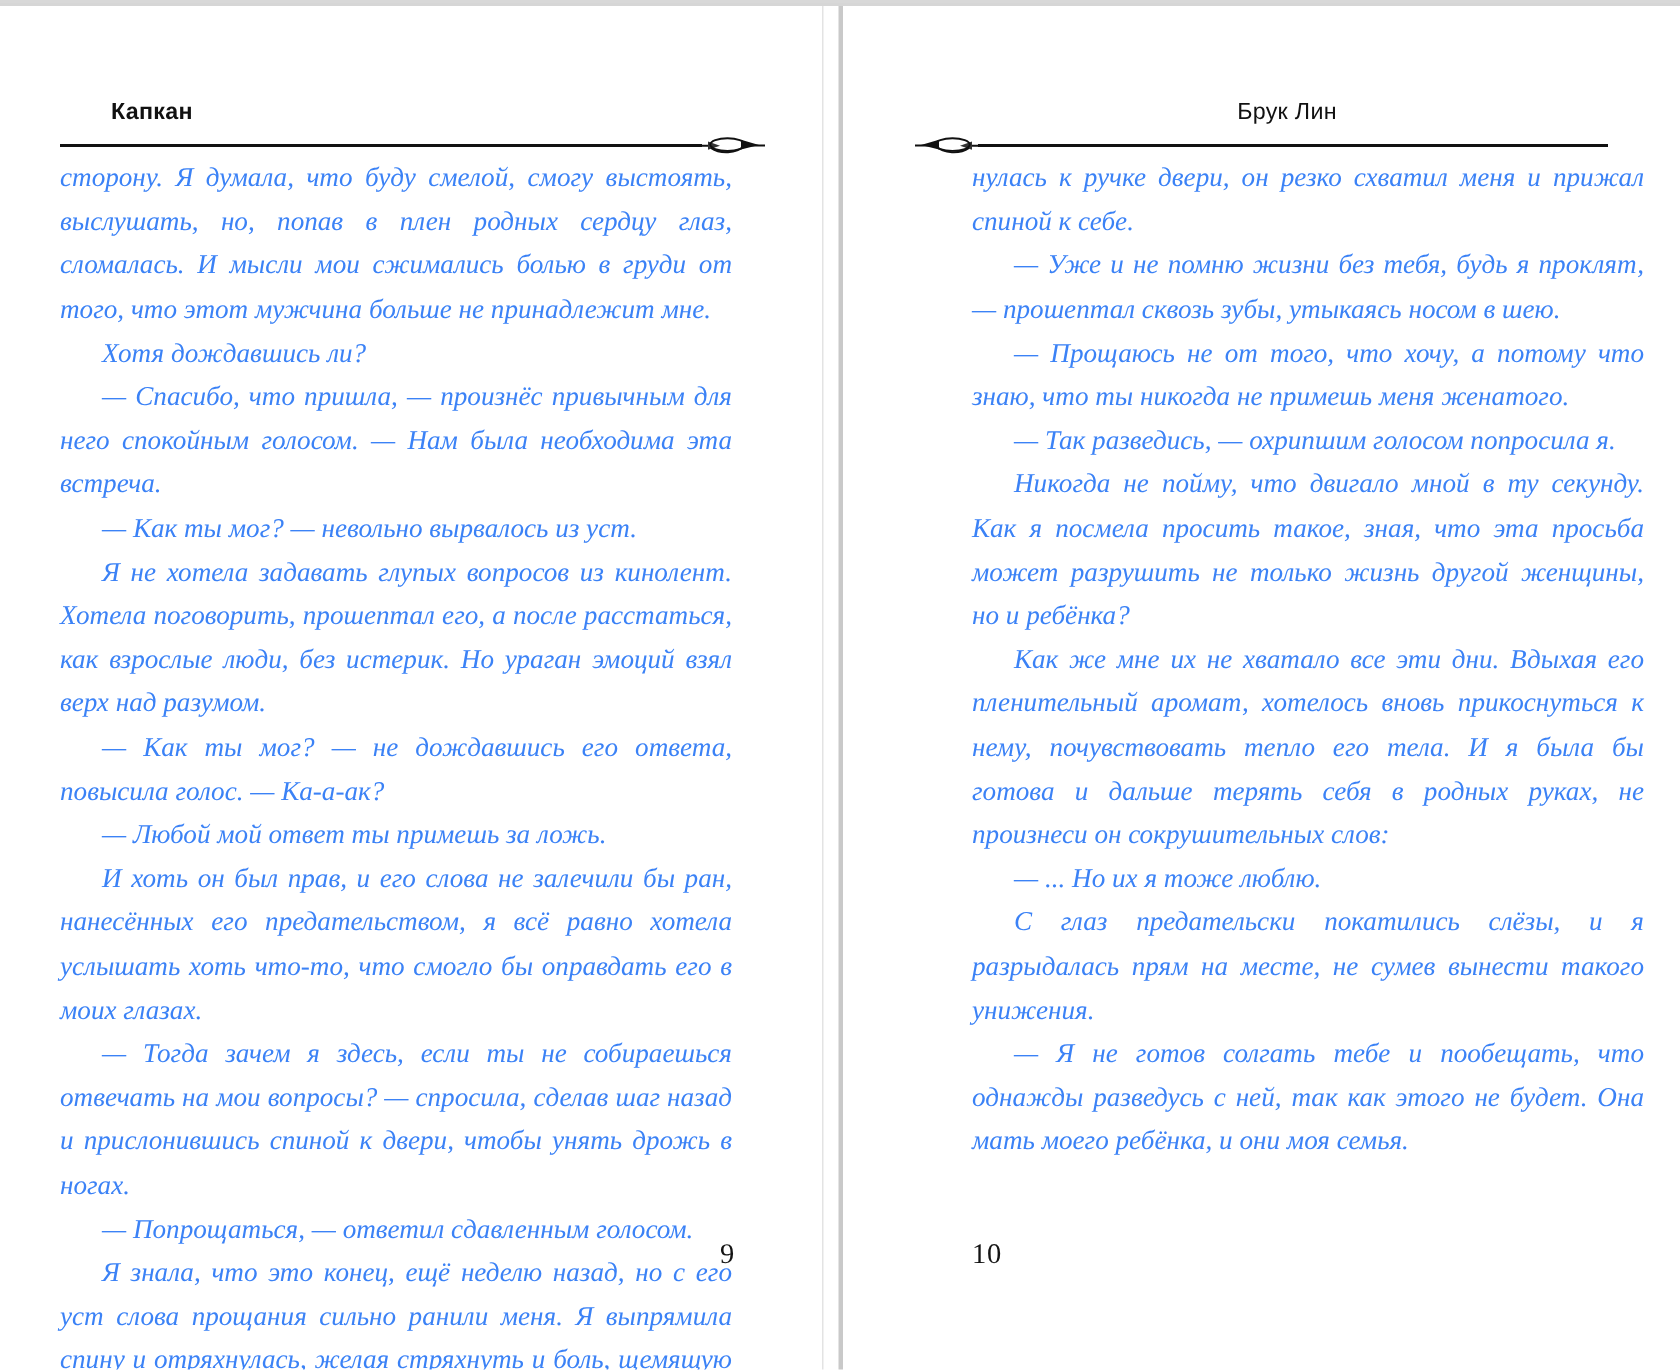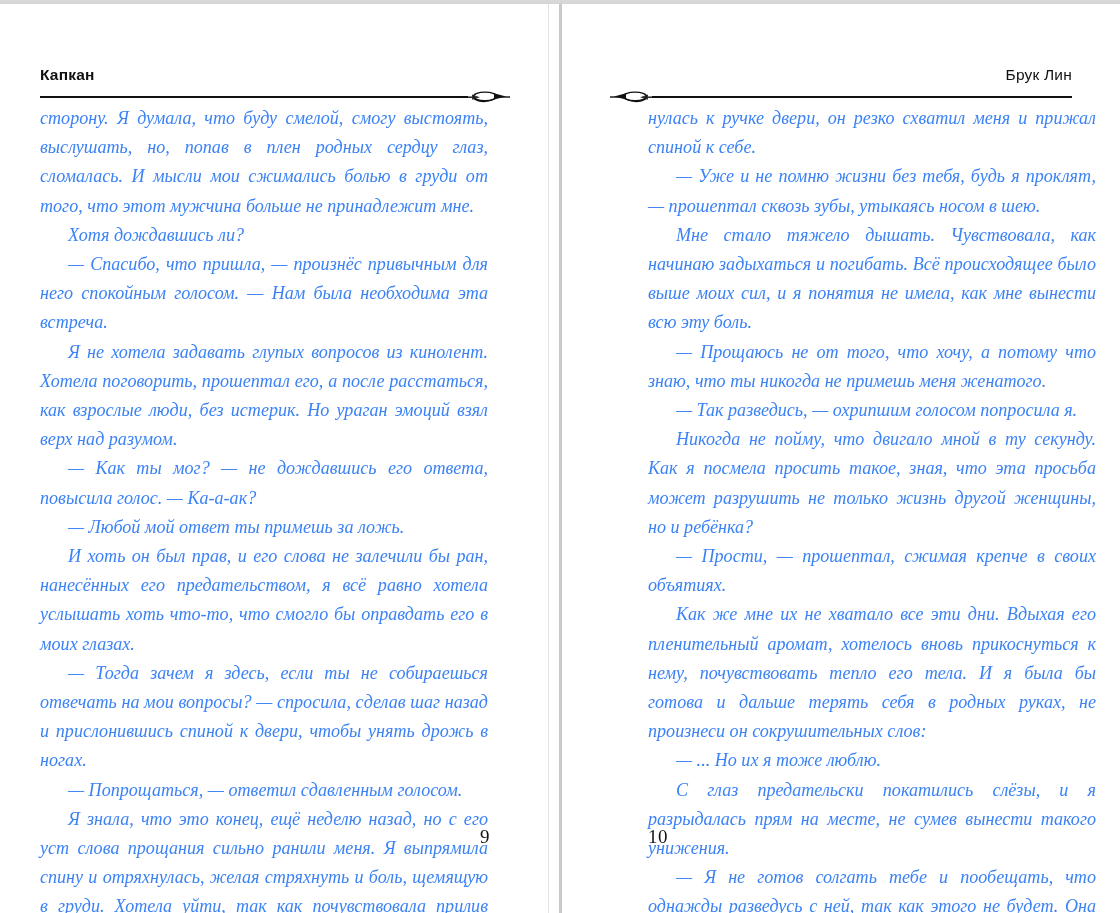--- a/index.html
+++ b/index.html
@@ -59,23 +59,24 @@
   .page.left .runhead  { left: 40px; right: 38px; top: 62px; }
   .page.right .runhead { left: 48px; right: 48px; top: 62px; }
 
   .runhead-text {
     font-family: "Liberation Sans", "DejaVu Sans", sans-serif;
     font-size: 15.5px;
     line-height: 18px;
     color: #111111;
     letter-spacing: 0.2px;
     white-space: nowrap;
+    margin-left: 34px;
   }
   .page.left .runhead-text  { text-align: left;  font-weight: 700; }
-  .page.right .runhead-text { text-align: right; font-weight: 400; }
+  .page.right .runhead-text { text-align: center; font-weight: 400; }
 
   .rule-wrap {
     position: relative;
     margin-top: 5px;
     height: 14px;
   }
   .rule-line {
     position: absolute;
     top: 7px;
     height: 1.6px;
@@ -156,20 +157,21 @@
             <path d="M14 6.4 L22 9.2 L14 11.8 Z" fill="#111" opacity="0.85"></path>
           </svg>
         </div>
       </div>
     </div>
 
     <div class="body-col">
       <p class="cont">сторону. Я думала, что буду смелой, смогу выстоять, выслушать, но, попав в плен родных сердцу глаз, сломалась. И мысли мои сжимались болью в груди от того, что этот мужчина больше не принадлежит мне.</p>
       <p class="indent">Хотя дождавшись ли?</p>
       <p class="indent">— Спасибо, что пришла, — произнёс привычным для него спокойным голосом. — Нам была необходима эта встреча.</p>
+      <p class="indent">— Как ты мог? — невольно вырвалось из уст.</p>
       <p class="indent">Я не хотела задавать глупых вопросов из кинолент. Хотела поговорить, прошептал его, а после расстаться, как взрослые люди, без истерик. Но ураган эмоций взял верх над разумом.</p>
       <p class="indent">— Как ты мог? — не дождавшись его ответа, повысила голос. — Ка-а-ак?</p>
       <p class="indent">— Любой мой ответ ты примешь за ложь.</p>
       <p class="indent">И хоть он был прав, и его слова не залечили бы ран, нанесённых его предательством, я всё равно хотела услышать хоть что-то, что смогло бы оправдать его в моих глазах.</p>
       <p class="indent">— Тогда зачем я здесь, если ты не собираешься отвечать на мои вопросы? — спросила, сделав шаг назад и прислонившись спиной к двери, чтобы унять дрожь в ногах.</p>
       <p class="indent">— Попрощаться, — ответил сдавленным голосом.</p>
       <p class="indent">Я знала, что это конец, ещё неделю назад, но с его уст слова прощания сильно ранили меня.  Я выпрямила спину и отряхнулась, желая стряхнуть и боль, щемящую в груди. Хотела уйти, так как почувствовала прилив горьких слёз, подступающих к глазам. Эта встреча была ошибкой и продолжать её было бессмысленно. Но как только я отвернулась от него и потя-</p>
     </div>
 
     <div class="folio">9</div>
@@ -190,25 +192,23 @@
             <path d="M36 5.2 L48 8.6 L36 11.6 Z" fill="#111"></path>
             <path d="M14 6.4 L22 9.2 L14 11.8 Z" fill="#111" opacity="0.85"></path>
           </svg>
         </div>
       </div>
     </div>
 
     <div class="body-col">
       <p class="cont">нулась к ручке двери, он резко схватил меня и прижал спиной к себе.</p>
       <p class="indent">— Уже и не помню жизни без тебя, будь я проклят, — прошептал сквозь зубы, утыкаясь носом в шею.</p>
-      <p class="indent">Мне стало тяжело дышать.  Чувствовала, как начинаю задыхаться и погибать. Всё происходящее было выше моих сил, и я понятия не имела, как мне вынести всю эту боль.</p>
       <p class="indent">— Прощаюсь не от того, что хочу, а потому что знаю, что ты никогда не примешь меня женатого.</p>
       <p class="indent">— Так разведись, — охрипшим голосом попросила я.</p>
       <p class="indent">Никогда не пойму, что двигало мной в ту секунду. Как я посмела просить такое, зная, что эта просьба может разрушить не только жизнь другой женщины, но и ребёнка?</p>
-      <p class="indent">— Прости, — прошептал, сжимая крепче в своих объятиях.</p>
       <p class="indent">Как же мне их не хватало все эти дни. Вдыхая его пленительный аромат, хотелось вновь прикоснуться к нему, почувствовать тепло его тела. И я была бы готова и дальше терять себя в родных руках, не произнеси он сокрушительных слов:</p>
       <p class="indent">— ... Но их я тоже люблю.</p>
       <p class="indent">С глаз предательски покатились слёзы, и я разрыдалась прям на месте, не сумев вынести такого унижения.</p>
       <p class="indent">— Я не готов солгать тебе и пообещать, что однажды разведусь с ней, так как этого не будет. Она мать моего ребёнка, и они моя семья.</p>
 
     </div>
 
     <div class="folio">10</div>
   </div>
 

